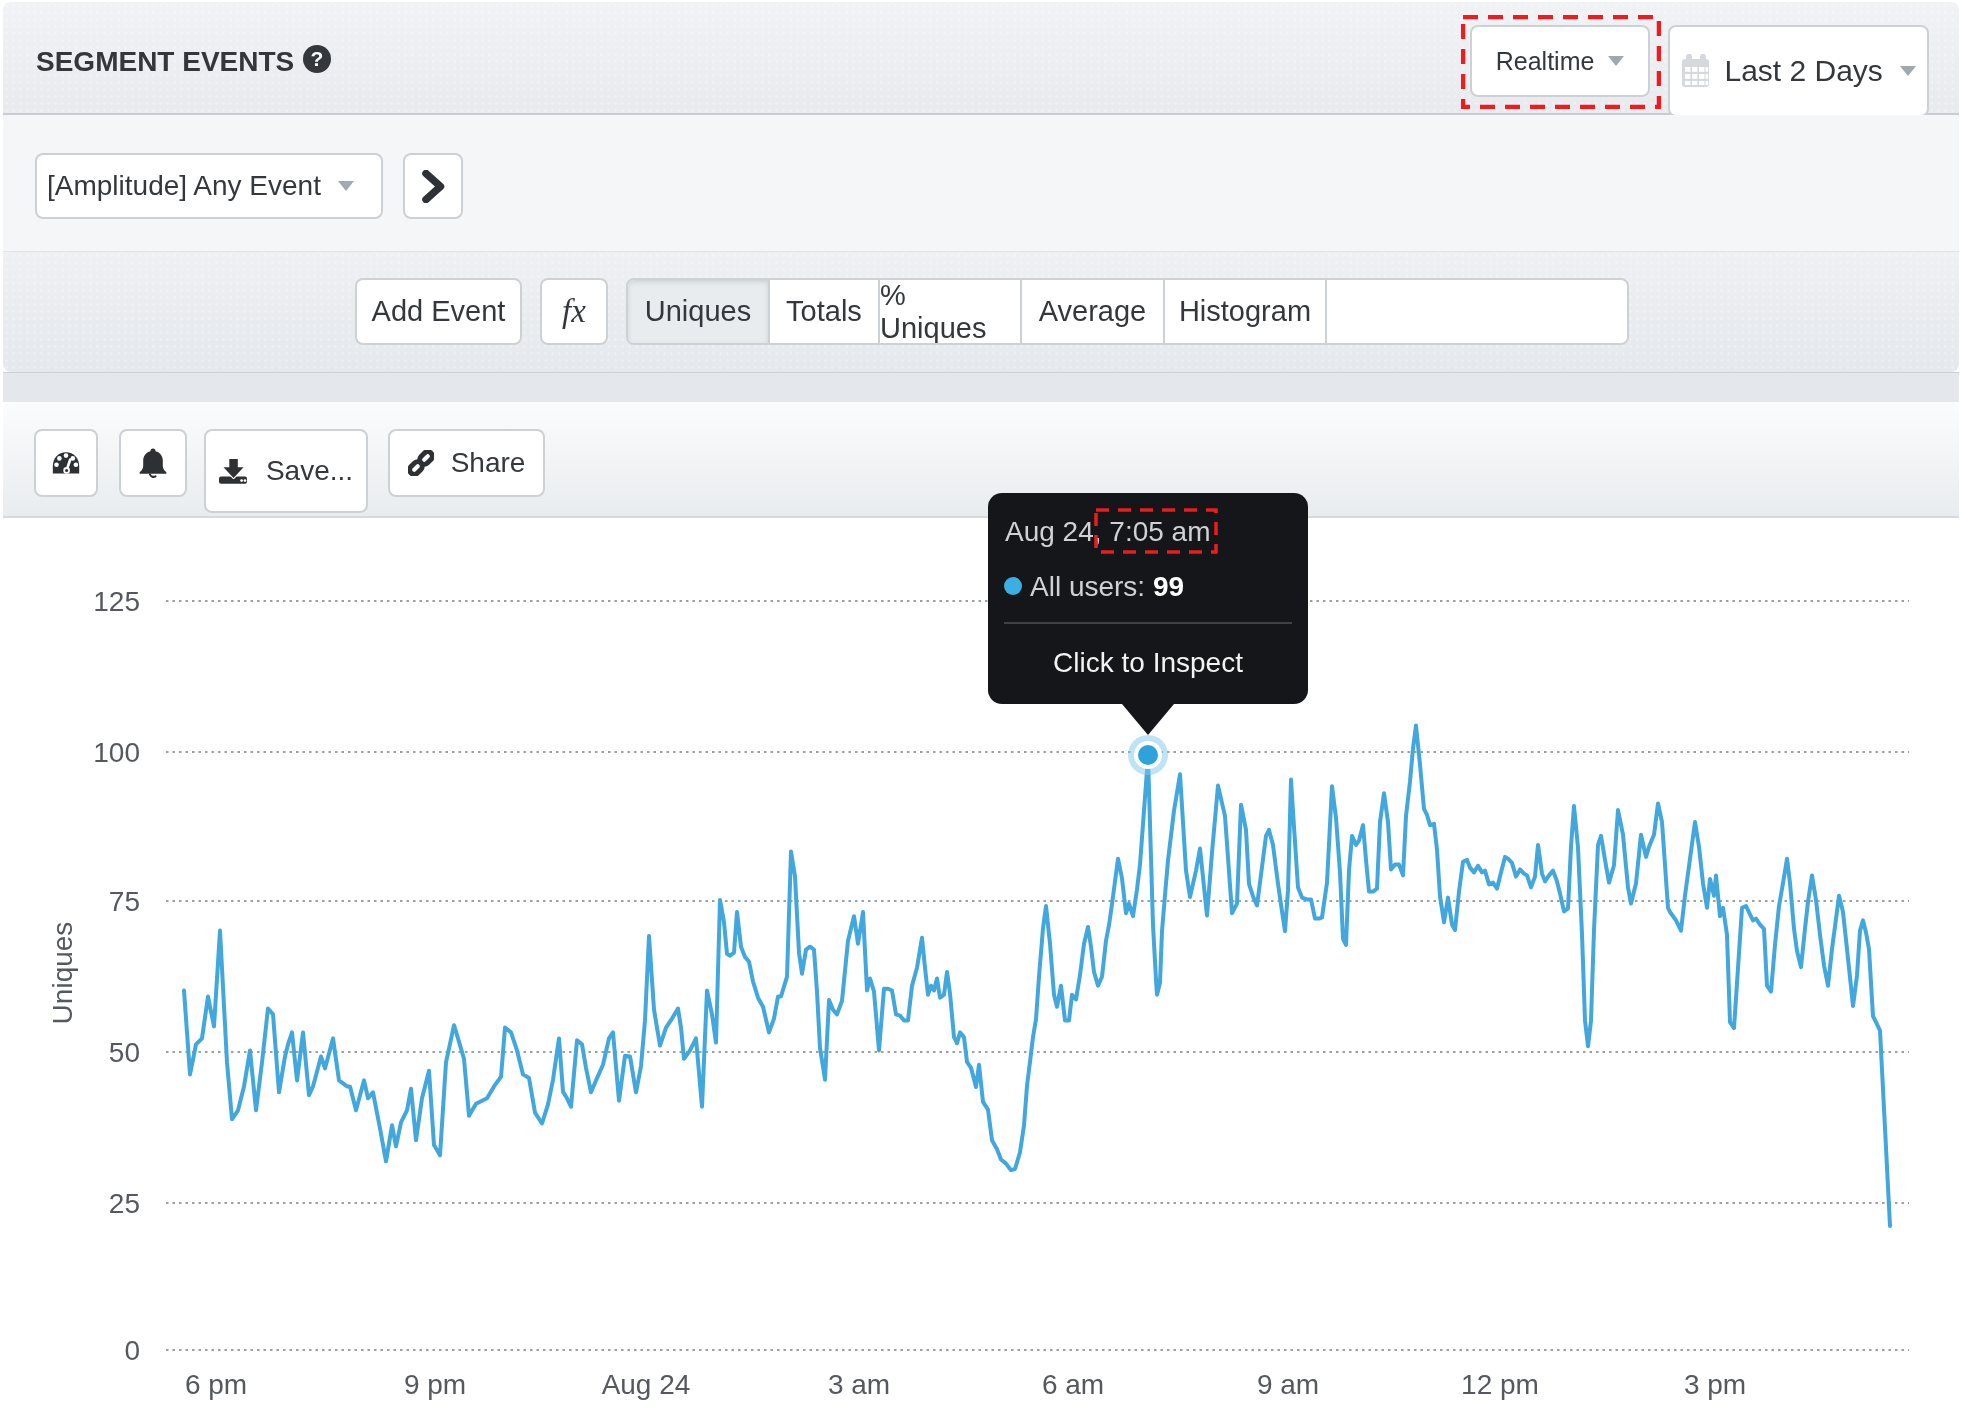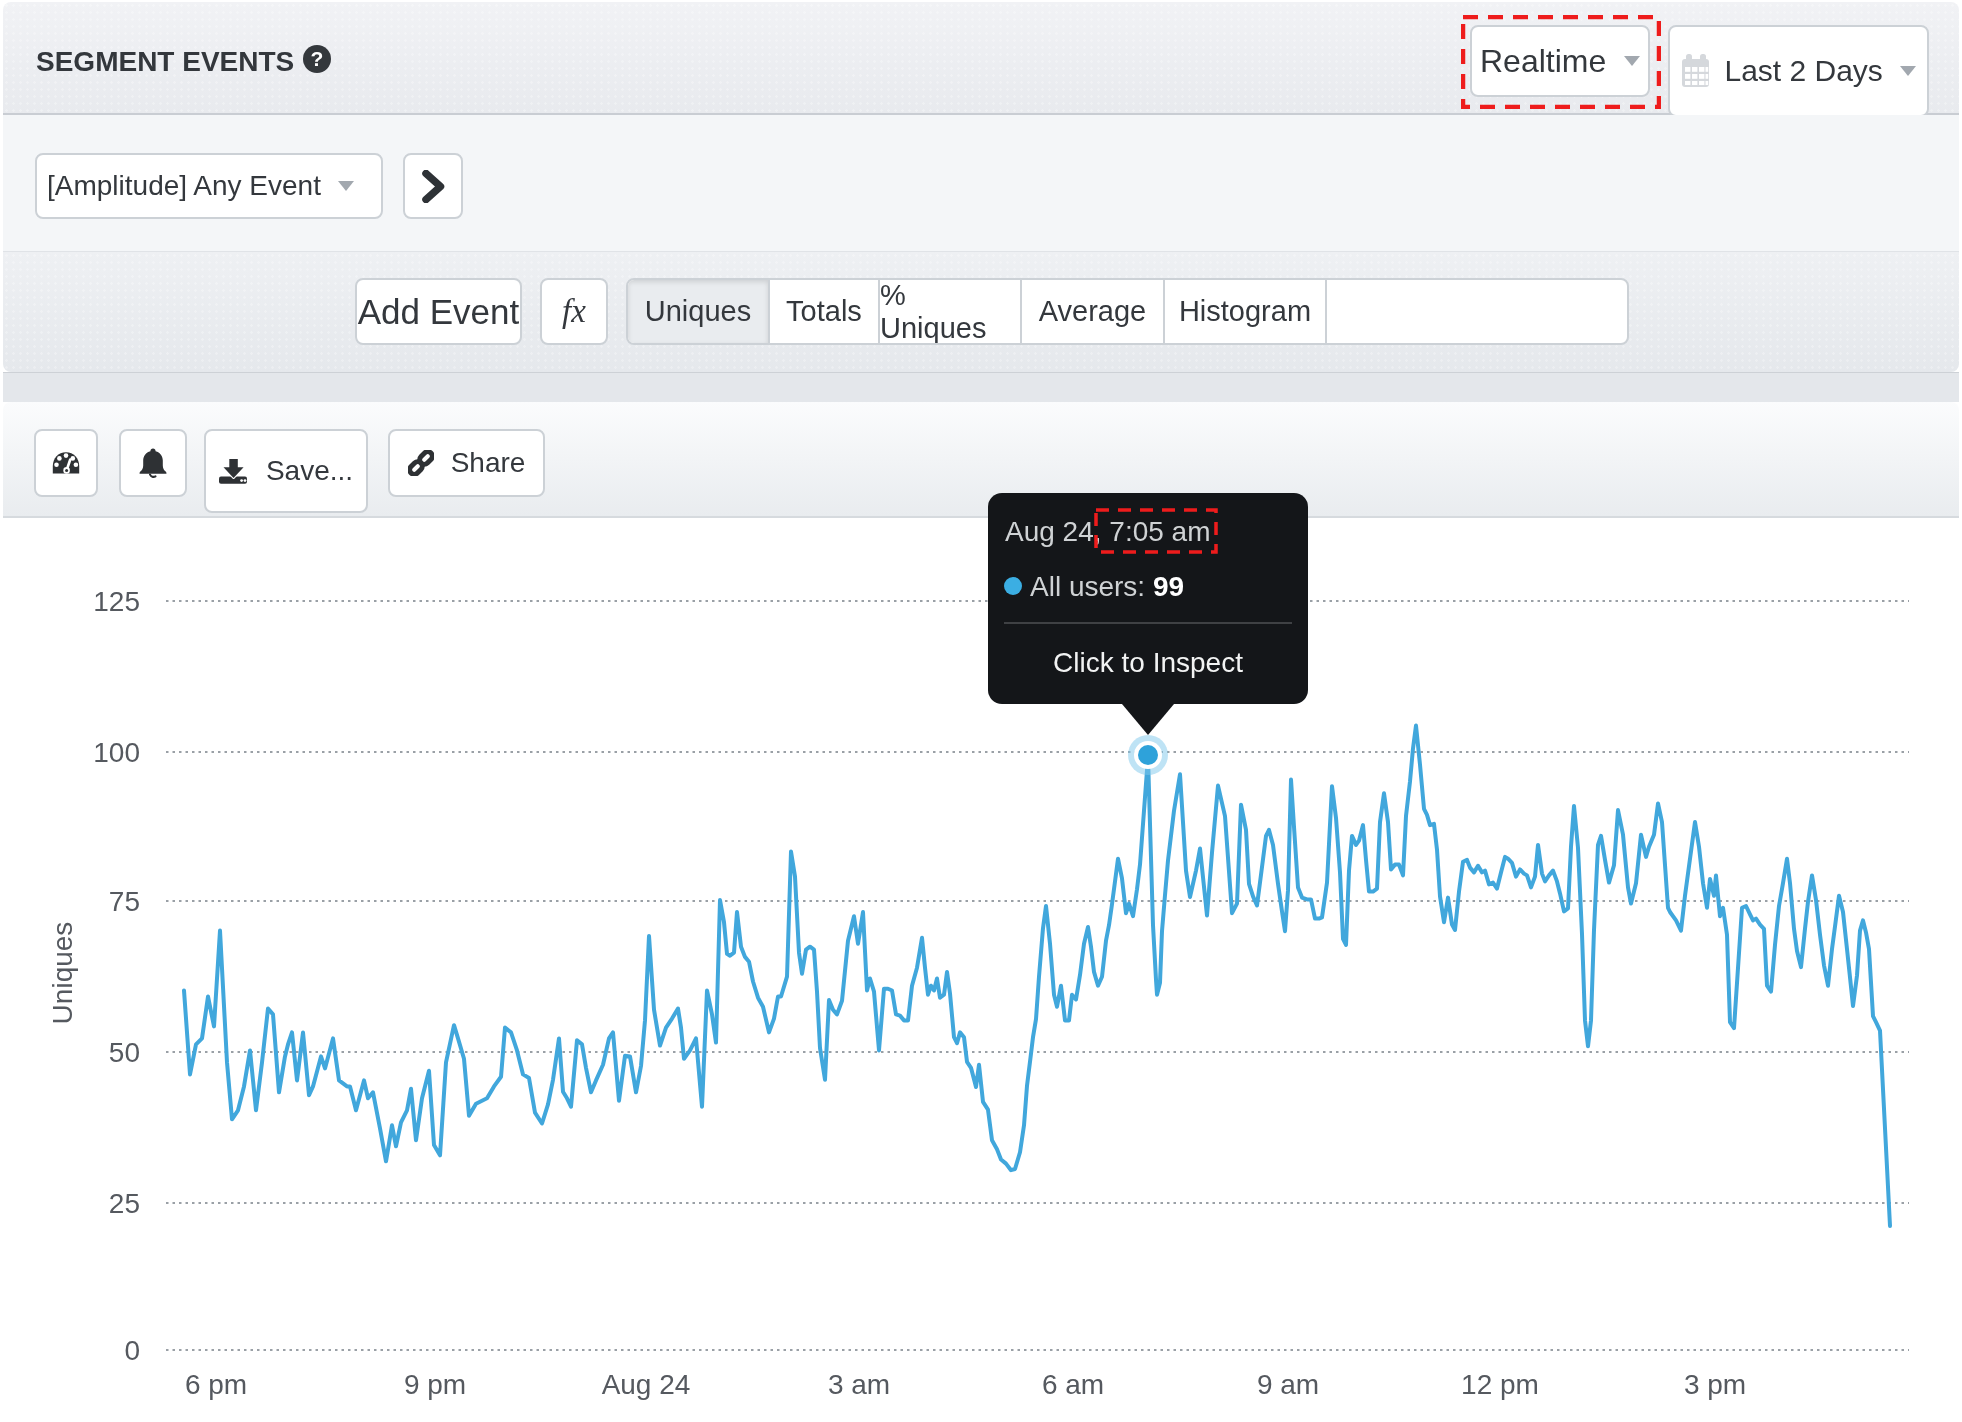--- a/index.html
+++ b/index.html
@@ -9,21 +9,21 @@
   .caret { width:0; height:0; border-left:8px solid transparent; border-right:8px solid transparent; border-top:10px solid #a2a8af; display:inline-block; }
 </style>
 </head>
 <body>
 
 <div class="abs" id="panelA" style="left:3px; top:2px; width:1956px; height:370px; border-radius:8px; overflow:hidden;">
 
   <div class="abs" style="left:0; top:0; width:1956px; height:113px; background:radial-gradient(rgba(255,255,255,0.28) 1px, transparent 1.5px), linear-gradient(#f1f2f5,#e8eaee); background-size:7px 7px, auto; border-bottom:2px solid #c9cdd3;">
     <div class="abs" style="left:33px; top:31px; font-size:28px; font-weight:bold; letter-spacing:0px; color:#33373c; line-height:58px;">SEGMENT EVENTS</div>
     <div class="abs" style="left:300px; top:43px; width:28px; height:28px; border-radius:50%; background:#34383c; color:#fff; font-size:21px; font-weight:bold; text-align:center; line-height:28px;">?</div>
-    <div class="btn" style="left:1467px; top:23px; width:180px; height:72px; font-size:32px;">Realtime&nbsp;&nbsp;<span class="caret"></span></div>
+    <div class="btn" style="left:1467px; top:23px; width:180px; height:72px; font-size:25px;">Realtime&nbsp;&nbsp;<span class="caret"></span></div>
     <div class="btn" style="left:1665px; top:23px; width:261px; height:92px;">
       <svg width="30" height="34" viewBox="0 0 30 34" style="margin-right:13px;">
         <rect x="1" y="5" width="27" height="28" rx="3" fill="#d5d8dc"></rect>
         <rect x="5" y="0" width="6" height="10" rx="2.5" fill="#d5d8dc"></rect>
         <rect x="19" y="0" width="6" height="10" rx="2.5" fill="#d5d8dc"></rect>
         <g fill="#fff">
           <rect x="4" y="13" width="5.4" height="4.8"></rect>
             <rect x="11" y="13" width="5.4" height="4.8"></rect>
             <rect x="18" y="13" width="5.4" height="4.8"></rect>
             <rect x="24.5" y="13" width="2.7" height="4.8"></rect>
@@ -47,21 +47,21 @@
   <div class="abs" style="left:0; top:113px; width:1956px; height:137px; background:#f4f6f8; border-bottom:1px solid #e0e3e7;">
     <div class="btn" style="left:32px; top:38px; width:348px; height:66px; justify-content:flex-start; padding-left:10px; font-size:28px; white-space:nowrap;">[Amplitude] Any Event<span class="caret" style="margin-left:17px;"></span></div>
     <div class="btn" style="left:400px; top:38px; width:60px; height:66px;">
       <svg width="24" height="33" viewBox="0 0 24 33">
           <path d="M5 3.5 L19.5 16.5 L5 29.5" fill="none" stroke="#2e3236" stroke-width="7.5" stroke-linecap="round" stroke-linejoin="round"></path>
         </svg>
     </div>
   </div>
 
   <div class="abs" style="left:0; top:250px; width:1956px; height:120px; background:radial-gradient(rgba(255,255,255,0.28) 1px, transparent 1.5px), linear-gradient(#eef0f3,#e5e8ec); background-size:7px 7px, auto;">
-    <div class="btn" style="left:352px; top:26px; width:167px; height:67px; font-size:35px;">Add Event</div>
+    <div class="btn" style="left:352px; top:26px; width:167px; height:67px; font-size:29px;">Add Event</div>
     <div class="btn" style="left:537px; top:26px; width:68px; height:67px; font-family:'Liberation Serif',serif; font-style:italic; font-size:33px;">fx</div>
     <div class="btn" style="left:623px; top:26px; width:1003px; height:67px; padding:0; overflow:hidden; justify-content:flex-start; font-size:29px;">
       <div style="width:142px; height:100%; background:#e9ecef; box-shadow:inset 0 2px 5px rgba(0,0,0,0.12); display:flex; align-items:center; justify-content:center; border-right:2px solid #ccd1d6;">Uniques</div>
       <div style="width:110px; height:100%; display:flex; align-items:center; justify-content:center; border-right:2px solid #ccd1d6;">Totals</div>
       <div style="width:142px; height:100%; display:flex; align-items:center; justify-content:center; border-right:2px solid #ccd1d6;">% Uniques</div>
       <div style="width:143px; height:100%; display:flex; align-items:center; justify-content:center; border-right:2px solid #ccd1d6;">Average</div>
       <div style="width:162px; height:100%; display:flex; align-items:center; justify-content:center; border-right:2px solid #ccd1d6;">Histogram</div>
     </div>
   </div>
 </div>

